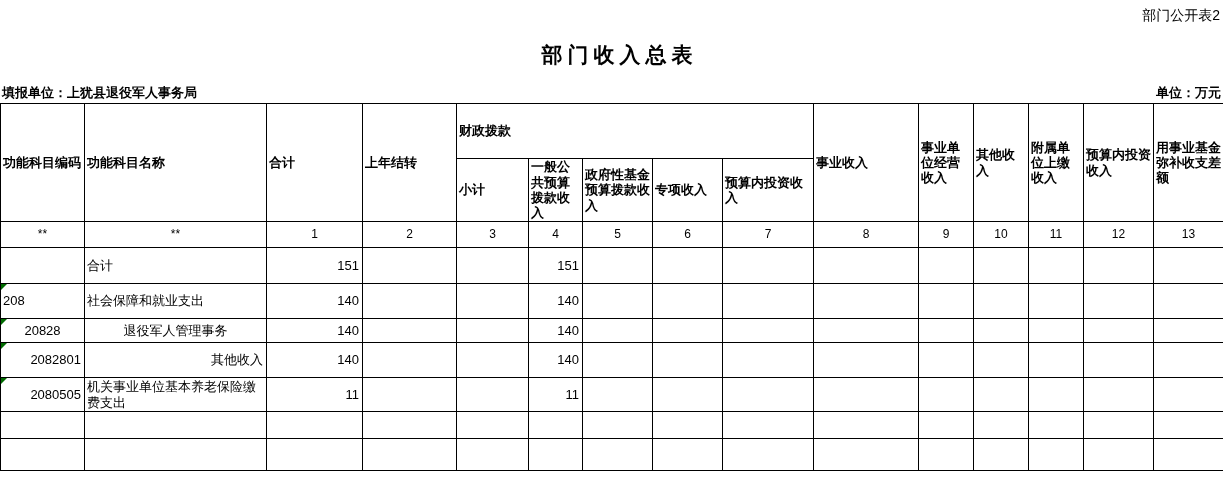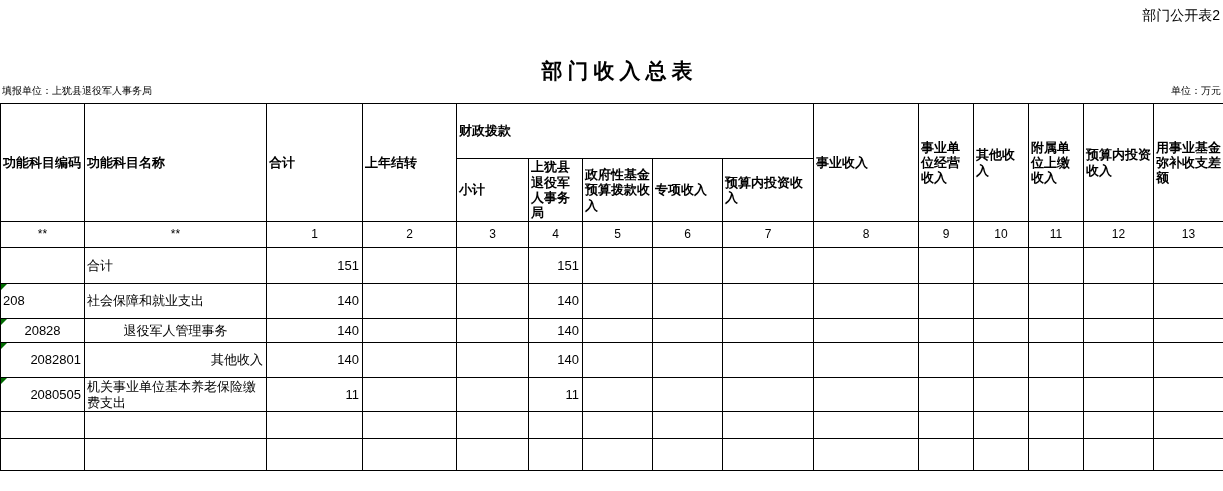--- a/index.html
+++ b/index.html
@@ -2,24 +2,24 @@
 <html style="--marker: #006b00;"><head>
 <meta charset="utf-8">
 <style>
   html,body{margin:0;padding:0;}
   body{
     width:1223px;height:491px;overflow:hidden;background:#fff;color:#000;
     font-family:"Liberation Sans","DejaVu Sans",sans-serif;
   }
   .page{position:relative;width:1223px;height:491px;background:#fff;}
   .corner-label{position:absolute;top:7px;right:3px;font-size:14px;}
-  .page-title{position:absolute;top:41px;left:16px;right:0;margin:16px;text-align:center;
+  .page-title{position:absolute;top:41px;left:16px;right:0;margin:0;text-align:center;
     font-size:21px;font-weight:bold;letter-spacing:5px;}
   .meta-row{position:absolute;top:84px;left:0;right:0;display:flex;
-    justify-content:space-between;font-size:10px;padding:0 2px;box-sizing:border-box;}
+    justify-content:space-between;font-size:13px;padding:0 2px;box-sizing:border-box;font-weight:bold;}
   table{position:absolute;top:103px;left:0;width:1223px;border-collapse:collapse;
     table-layout:fixed;}
   th,td{border:1px solid #000;padding:0 2px;font-size:13px;font-weight:normal;
     overflow:hidden;word-break:break-all;line-height:1.18;vertical-align:middle;}
   thead th{text-align:left;font-weight:bold;}
   .hA{height:55px;}
   .hB{height:63px;}
   .idx td{height:25px;text-align:center;font-size:12px;}
   .r0{height:36px;}.r1{height:35px;}.r2{height:24px;}.r3{height:35px;padding-left:32px;}
   .r4{height:34px;}.r5{height:27px;}.r6{height:32px;}
@@ -69,21 +69,21 @@
         <th colspan="5">财政拨款</th>
         <th rowspan="2">事业收入</th>
         <th rowspan="2">事业单位经营收入</th>
         <th rowspan="2">其他收入</th>
         <th rowspan="2">附属单位上缴收入</th>
         <th rowspan="2">预算内投资收入</th>
         <th rowspan="2">用事业基金弥补收支差额</th>
       </tr>
       <tr class="hB">
         <th>小计</th>
-        <th>上犹县退役军人事务局</th>
+        <th>一般公共预算拨款收入</th>
         <th>政府性基金预算拨款收入</th>
         <th>专项收入</th>
         <th>预算内投资收入</th>
       </tr>
     </thead>
     <tbody>
       <tr class="idx">
         <td>**</td>
         <td>**</td>
         <td>1</td>

